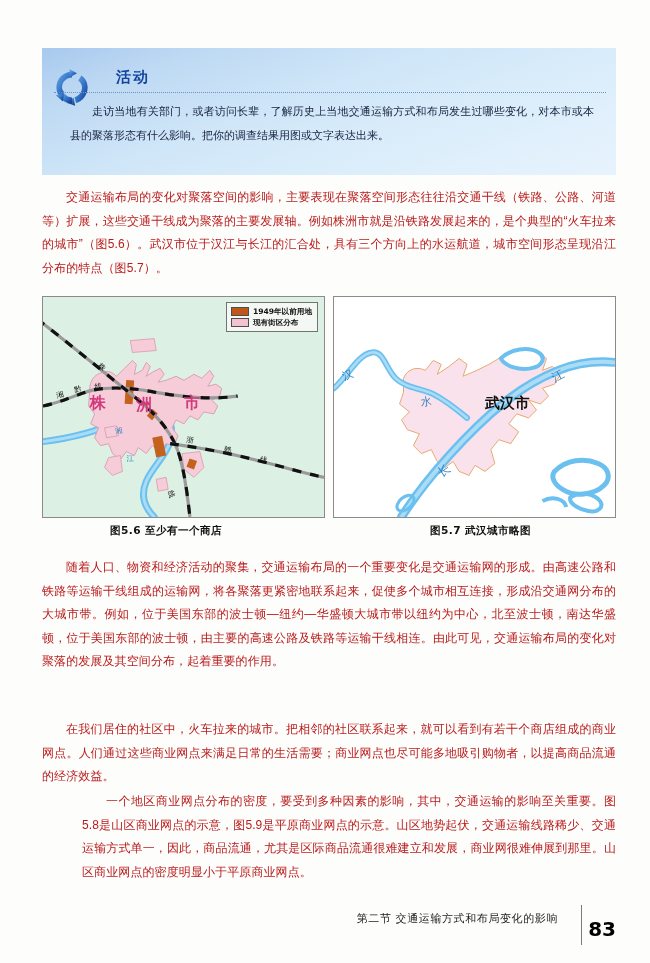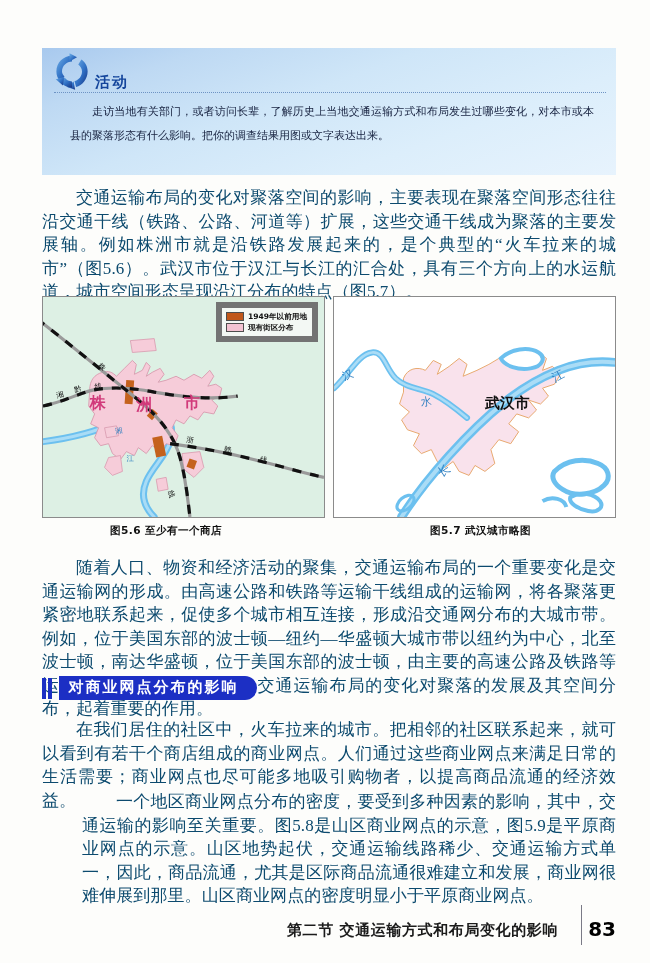--- a/index.html
+++ b/index.html
@@ -28,25 +28,25 @@
     left: 42px;
     top: 48px;
     width: 574px;
     height: 127px;
     background: linear-gradient(160deg, #a8c9ee 0%, #bed9f3 18%, #cfe6f8 42%, #dceefb 70%, #e7f3fd 100%);
     box-sizing: border-box;
   }
   .activity-head {
     position: absolute;
     left: 10px;
-    top: 4px;
+    top: 20px;
     height: 40px;
     display: flex;
-    align-items: flex-end;
-    gap: 3px;
+    align-items: flex-start;
+    gap: 24px;
   }
   .activity-icon {
     width: 40px;
     height: 40px;
     display: block;
   }
   .activity-title {
     font-family: "DejaVu Sans", "Liberation Sans", sans-serif;
     font-size: 15px;
     font-weight: bold;
@@ -73,24 +73,24 @@
     text-align: justify;
     font-family: "DejaVu Serif", "Liberation Serif", serif;
     font-weight: normal;
   }
 
   
   .para {
     position: absolute;
     left: 42px;
     right: 34px;
-    font-family: Liberation Serif, serif;
-    font-size: 17px;
+    font-family: Liberation Sans, sans-serif;
+    font-size: 12px;
     line-height: 23.5px;
-    color: #0c4a6e;
+    color: #b91c1c;
     text-align: justify;
     text-indent: 2em;
     letter-spacing: 0.1px;
   }
   .para.p1 { top: 186px; }
   .para.p2 { top: 556px; }
   .para.p3 { top: 718px; }
   .para.p4 { top: 790px; margin-left: 40px; }
 
   
@@ -115,21 +115,21 @@
   .fig-zhuzhou { background: #dcf0e4; }
   .fig-wuhan  { background: #ffffff; }
 
   .fig-svg { display: block; width: 100%; height: 100%; }
 
   .legend {
     position: absolute;
     right: 6px;
     top: 5px;
     background: #f3f8f4;
-    border: 6px solid #737373;
+    border: 1px solid #737373;
     padding: 3px 5px 3px 4px;
     font-size: 7.6px;
     line-height: 11px;
     font-family: "DejaVu Sans", "Liberation Sans", sans-serif;
     font-weight: bold;
     color: #111;
   }
   .legend-row { display: flex; align-items: center; gap: 4px; white-space: nowrap; }
   .legend-sw { width: 16px; height: 7px; border: 1px solid #4d4d4d; display: inline-block; }
   .sw-old { background: #c0571a; }
@@ -198,24 +198,24 @@
     position: absolute;
     right: 34px;
     top: 0;
     width: 1.5px;
     height: 40px;
     background: #7a7a86;
   }
   .footer-text {
     position: absolute;
     right: 58px;
-    top: 16px;
-    font-family: "DejaVu Sans", "Liberation Sans", sans-serif;
-    font-size: 15px;
-    font-weight: bold;
+    top: 6px;
+    font-family: "DejaVu Sans", "Liberation Sans", sans-serif;
+    font-size: 11px;
+    font-weight: normal;
     color: #1b1b1b;
     letter-spacing: 0.6px;
     white-space: nowrap;
   }
   .footer-page {
     position: absolute;
     right: 0;
     top: -4px;
     font-family: "DejaVu Sans", "Liberation Sans", sans-serif;
     font-size: 20px;
@@ -364,27 +364,20 @@
     </div>
   </div>
 
   <div class="captions">
     <div class="caption c1">图5.6   至少有一个商店</div>
     <div class="caption c2">图5.7   武汉城市略图</div>
   </div>
 
   <div class="para p2">随着人口、物资和经济活动的聚集，交通运输布局的一个重要变化是交通运输网的形成。由高速公路和铁路等运输干线组成的运输网，将各聚落更紧密地联系起来，促使多个城市相互连接，形成沿交通网分布的大城市带。例如，位于美国东部的波士顿—纽约—华盛顿大城市带以纽约为中心，北至波士顿，南达华盛顿，位于美国东部的波士顿，由主要的高速公路及铁路等运输干线相连。由此可见，交通运输布局的变化对聚落的发展及其空间分布，起着重要的作用。</div>
 
-  <div class="section-head">
-    <span class="head-bars">
-        <i></i>
-        <i></i>
-      </span>
-    <span class="head-banner">对商业网点分布的影响</span>
-  </div>
 
   <div class="para p3">在我们居住的社区中，火车拉来的城市。把相邻的社区联系起来，就可以看到有若干个商店组成的商业网点。人们通过这些商业网点来满足日常的生活需要；商业网点也尽可能多地吸引购物者，以提高商品流通的经济效益。</div>
   <div class="para p4">一个地区商业网点分布的密度，要受到多种因素的影响，其中，交通运输的影响至关重要。图5.8是山区商业网点的示意，图5.9是平原商业网点的示意。山区地势起伏，交通运输线路稀少、交通运输方式单一，因此，商品流通，尤其是区际商品流通很难建立和发展，商业网很难伸展到那里。山区商业网点的密度明显小于平原商业网点。</div>
 
   <div class="footer">
     <div class="footer-text">第二节  交通运输方式和布局变化的影响</div>
     <div class="footer-rule"></div>
     <div class="footer-page">83</div>
   </div>
 

